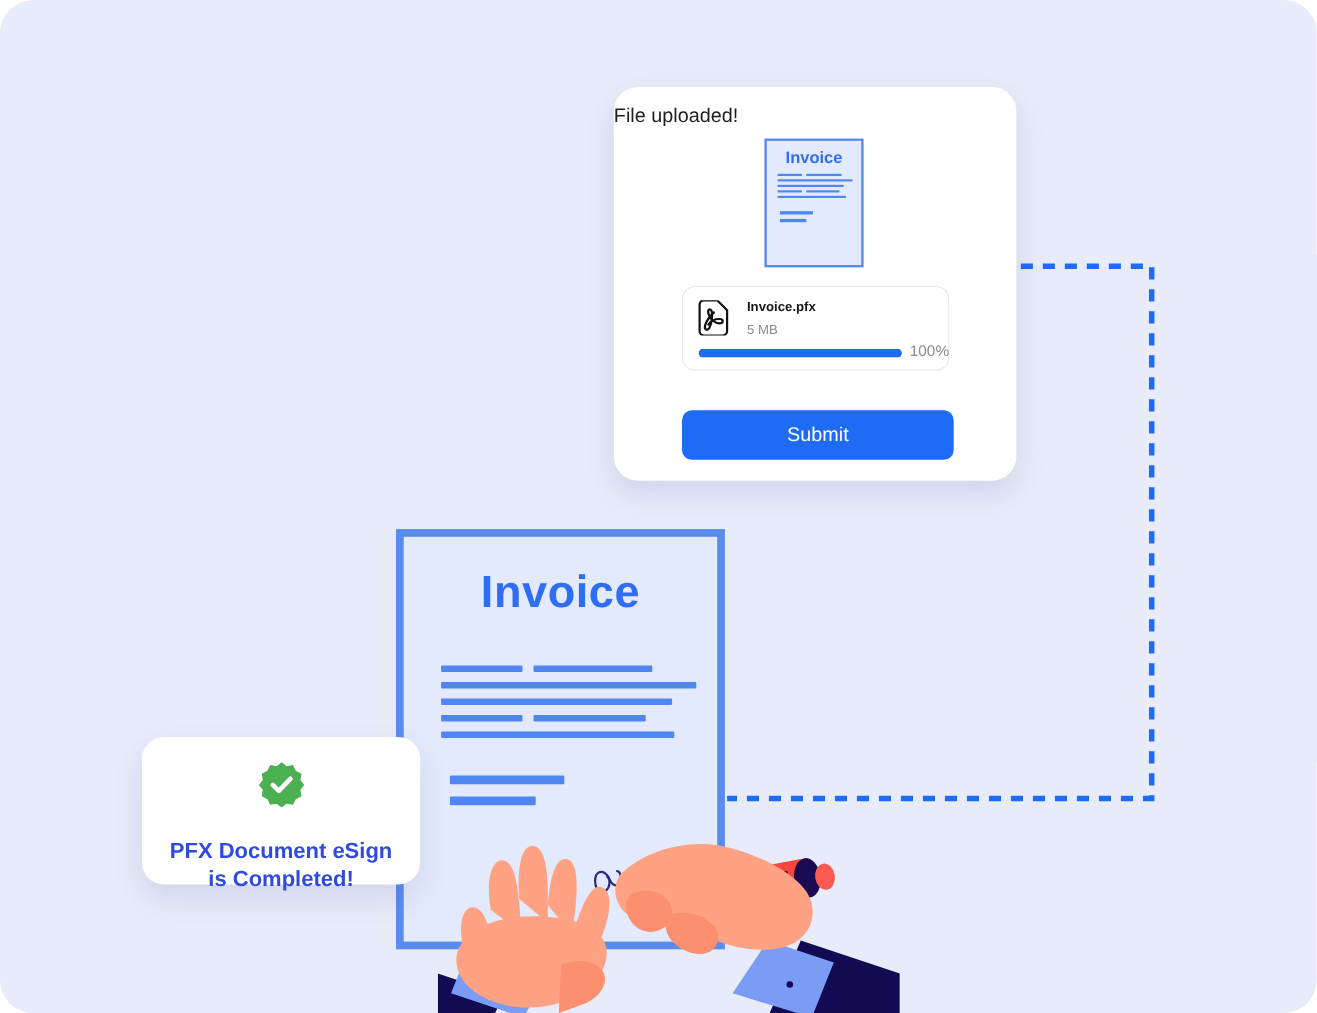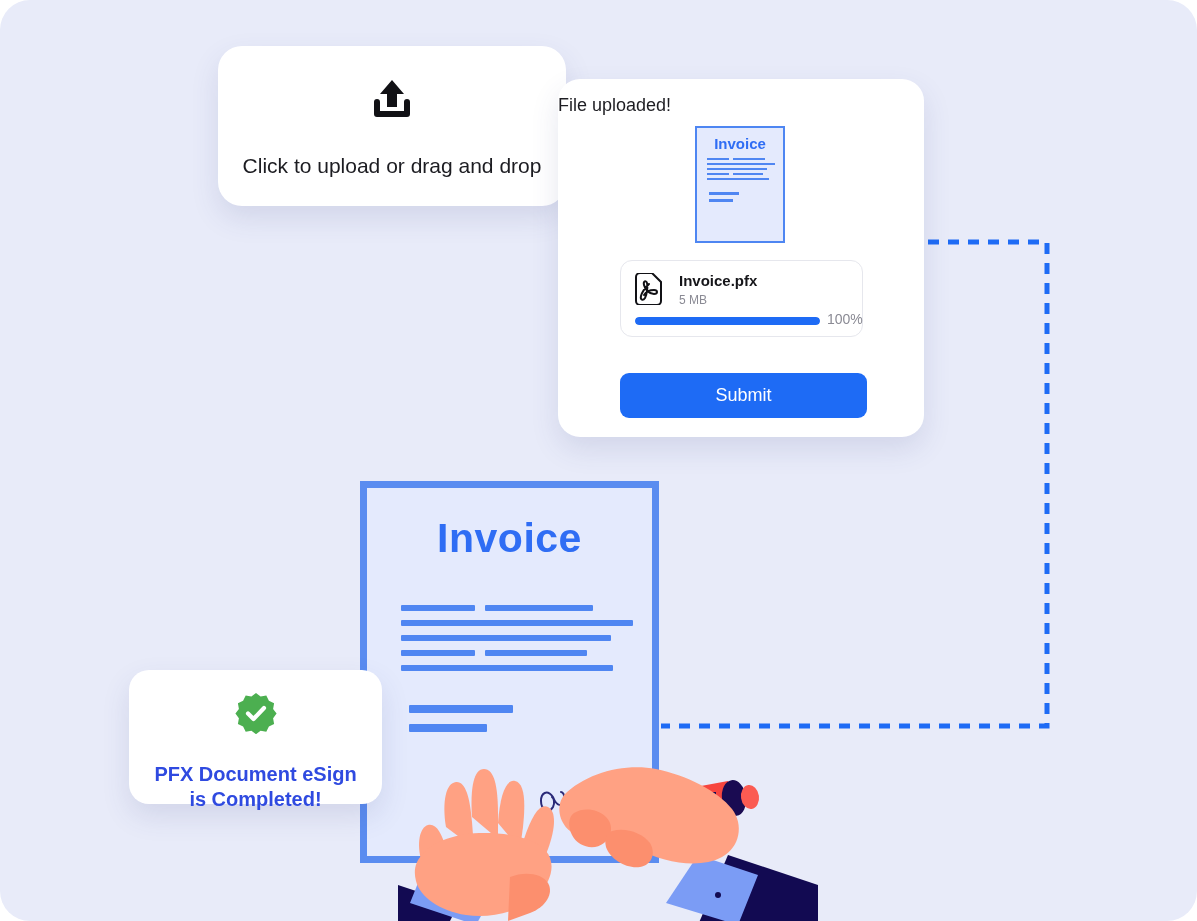--- a/index.html
+++ b/index.html
@@ -150,21 +150,21 @@
     position: absolute;
     left: 12px;
     top: 12px;
     width: 30px;
     height: 32px;
   }
   .file-name {
     position: absolute;
     left: 58px;
     top: 11px;
-    font-size: 15px;
+    font-size: 12px;
     font-weight: 700;
     color: #16161a;
   }
   .file-size {
     position: absolute;
     left: 58px;
     top: 32px;
     font-size: 12px;
     color: #8a8a94;
   }
@@ -303,29 +303,20 @@
       <path d="M48 92 c-4 -26 0 -44 10 -45 c9 -1 14 14 16 40 l2 26 Z" fill="#ffa183"></path>
       <path d="M74 82 c-2 -30 2 -48 12 -48 c10 0 14 16 14 46 l0 24 Z" fill="#ffa183"></path>
       <path d="M100 88 c2 -28 8 -44 17 -42 c9 2 11 18 8 46 l-3 22 Z" fill="#ffa183"></path>
       <path d="M126 104 c8 -24 16 -36 24 -32 c8 4 8 20 0 42 l-8 20 Z" fill="#ffa183"></path>
       <path d="M24 120 c10 -14 36 -22 62 -22 c28 0 52 6 62 18 c10 12 6 30 -8 44
              c-16 16 -46 24 -72 20 c-26 -4 -46 -18 -50 -34 c-3 -11 0 -20 6 -26 Z" fill="#ffa183"></path>
       <path d="M112 142 c14 -6 32 -4 38 6 c6 10 -2 24 -18 30 l-22 8 Z" fill="#fc8f6e"></path>
     </g>
   </svg>
 
-  <div class="card card-upload">
-    <div class="upload-icon-wrap">
-      <svg width="44" height="44" viewBox="0 0 44 44">
-        <path d="M22 4 L34 18 L27 18 L27 31 L17 31 L17 18 L10 18 Z" fill="#111115"></path>
-        <path d="M7 26 L7 38 L37 38 L37 26" fill="none" stroke="#111115" stroke-width="6" stroke-linejoin="round" stroke-linecap="round"></path>
-      </svg>
-    </div>
-    <div class="upload-label">Click to upload or drag and drop</div>
-  </div>
 
   <div class="card card-uploaded">
     <div class="uploaded-title">File uploaded!</div>
 
     <div class="thumb-doc">
       <div class="thumb-title">Invoice</div>
       <div class="thumb-line" style="left:10px; top:30px; width:22px; height:2px;"></div>
       <div class="thumb-line" style="left:36px; top:30px; width:32px; height:2px;"></div>
       <div class="thumb-line" style="left:10px; top:35px; width:68px; height:2px;"></div>
       <div class="thumb-line" style="left:10px; top:40px; width:60px; height:2px;"></div>

